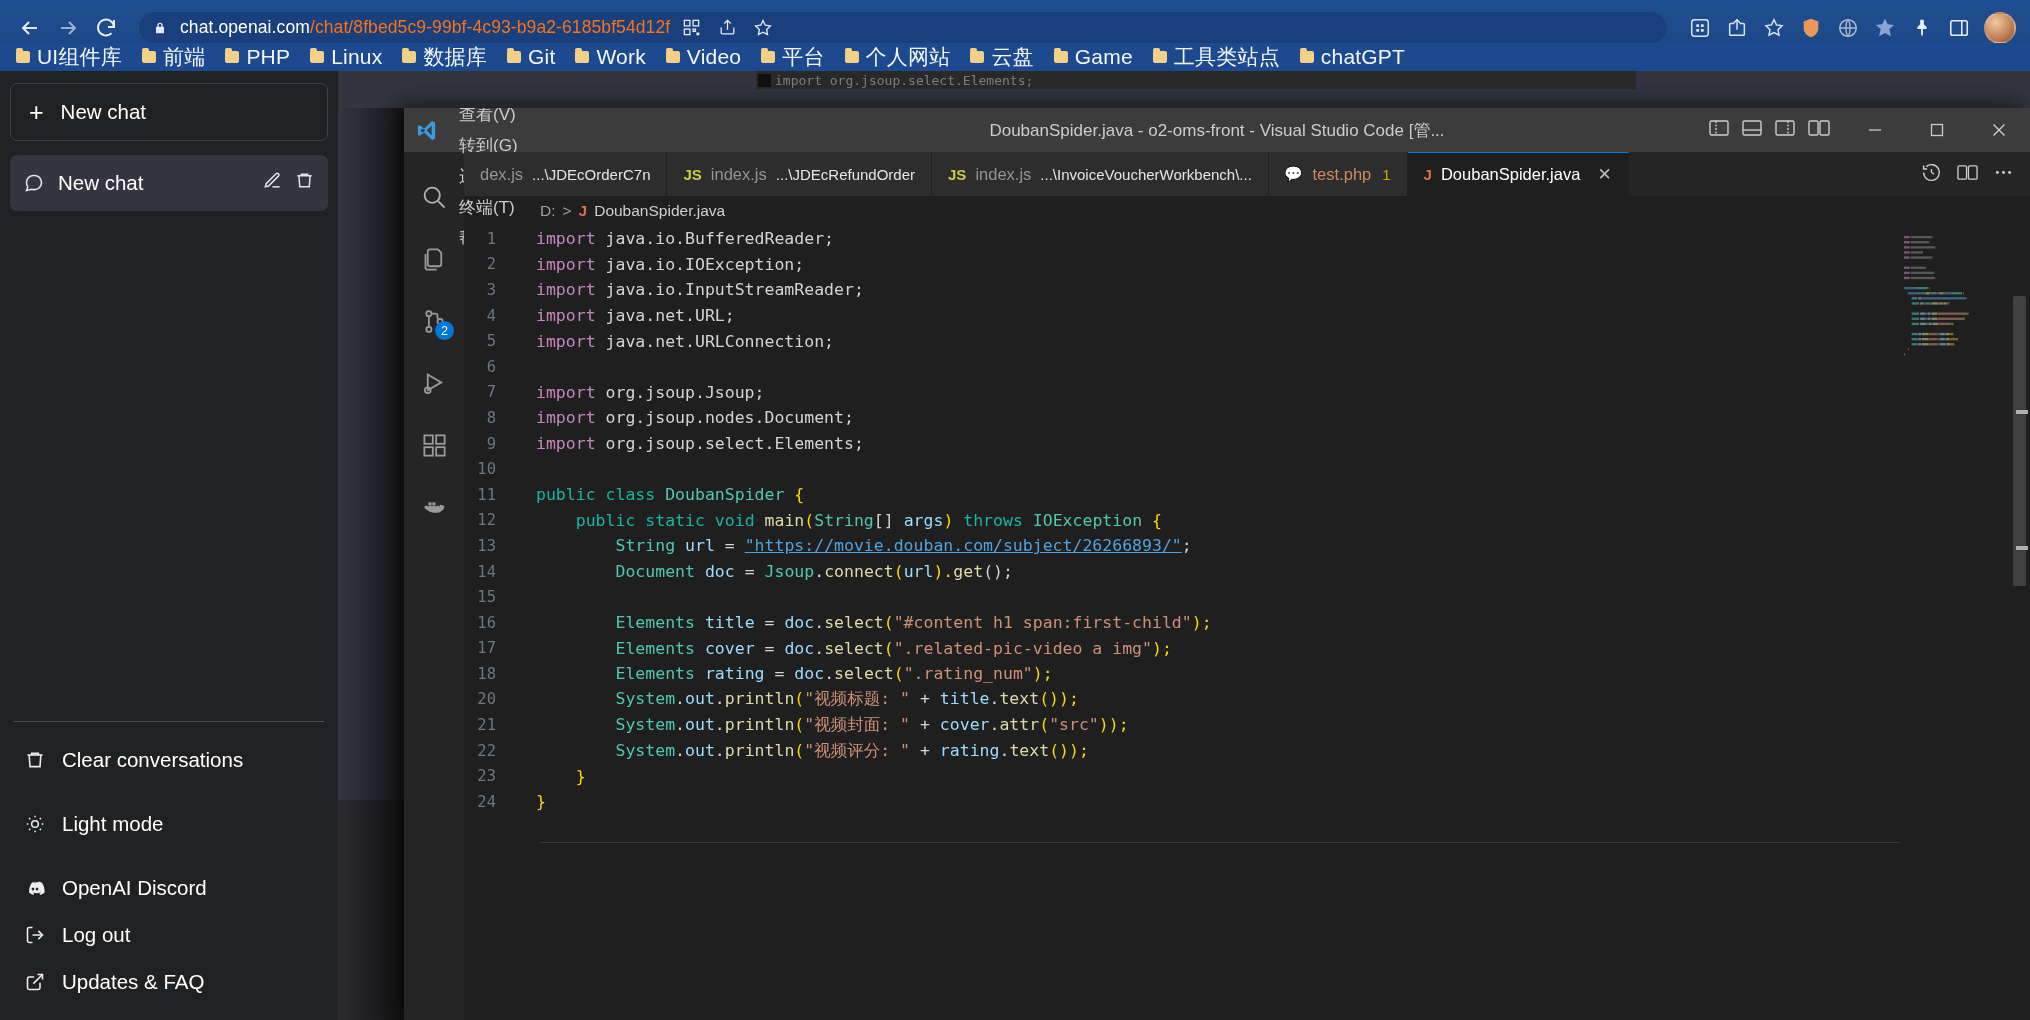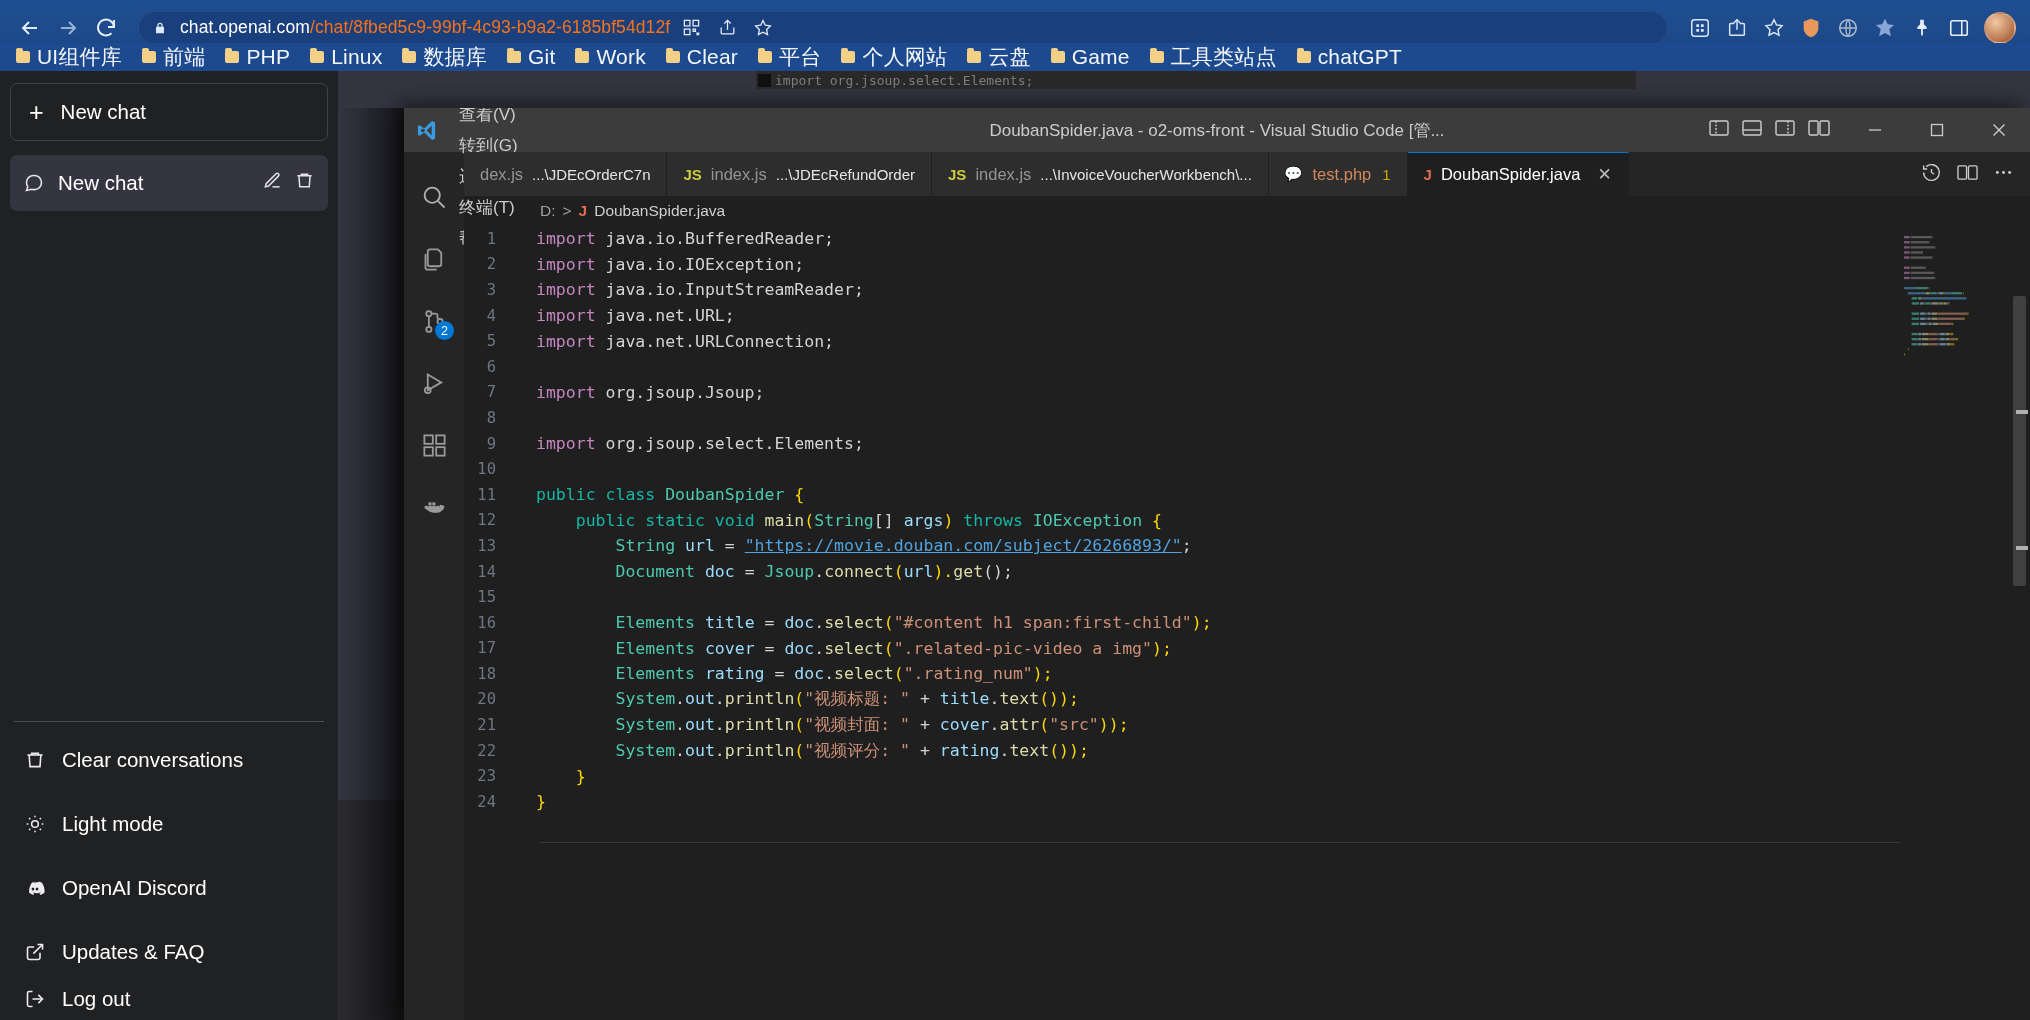--- a/index.html
+++ b/index.html
@@ -314,40 +314,40 @@
 
       <div class="footer-item">
         <span class="fi-icon">
           <svg width="22" height="22" viewBox="0 0 24 24" fill="#ececf1">
             <path d="M19.5 6.2A16 16 0 0 0 15.7 5l-.3.6a12 12 0 0 1 3.3 1.3 11 11 0 0 0-8.6-.4l.1-.1A12 12 0 0 1 12.6 5L12.3 5A16 16 0 0 0 8.5 6.2C6 9.9 5.3 13.6 5.6 17.2a16 16 0 0 0 4.7 2.4l.9-1.5a10 10 0 0 1-1.6-.8l.4-.3a11.4 11.4 0 0 0 8 0l.4.3a10 10 0 0 1-1.6.8l.9 1.5a16 16 0 0 0 4.7-2.4c.4-4.2-.6-7.9-2.9-11zM9.8 14.8c-.8 0-1.5-.8-1.5-1.7s.7-1.7 1.5-1.7 1.5.8 1.5 1.7-.7 1.7-1.5 1.7zm4.4 0c-.8 0-1.5-.8-1.5-1.7s.7-1.7 1.5-1.7 1.5.8 1.5 1.7-.7 1.7-1.5 1.7z"></path>
           </svg>
         </span>
         <span>OpenAI Discord</span>
       </div>
 
+      <div class="footer-item" style="height:30px; overflow:hidden;">
+        <span class="fi-icon">
+          <svg width="20" height="20" viewBox="0 0 24 24" fill="none" stroke="#ececf1" stroke-width="1.9">
+            <path d="M9 21H5a2 2 0 0 1-2-2V5a2 2 0 0 1 2-2h4"></path>
+              <path d="M16 17l5-5-5-5"></path>
+              <path d="M21 12H9"></path>
+          </svg>
+        </span>
+        <span>Log out</span>
+      </div>
+
       <div class="footer-item">
         <span class="fi-icon">
           <svg width="20" height="20" viewBox="0 0 24 24" fill="none" stroke="#ececf1" stroke-width="1.9">
             <path d="M18 13v6a2 2 0 0 1-2 2H5a2 2 0 0 1-2-2V8a2 2 0 0 1 2-2h6"></path>
             <path d="M15 3h6v6"></path>
               <path d="M10 14L21 3"></path>
           </svg>
         </span>
         <span>Updates &amp; FAQ</span>
-      </div>
-
-      <div class="footer-item" style="height:30px; overflow:hidden;">
-        <span class="fi-icon">
-          <svg width="20" height="20" viewBox="0 0 24 24" fill="none" stroke="#ececf1" stroke-width="1.9">
-            <path d="M9 21H5a2 2 0 0 1-2-2V5a2 2 0 0 1 2-2h4"></path>
-              <path d="M16 17l5-5-5-5"></path>
-              <path d="M21 12H9"></path>
-          </svg>
-        </span>
-        <span>Log out</span>
       </div>
     </div>
   </div>
 </div>
 
 <div id="page-dark-band"></div>
 
 <div id="ghost-strip">
   <span class="gs-sq"></span>
   <span>import org.jsoup.select.Elements;</span>
@@ -531,21 +531,21 @@
 
       <div id="code-area">
         <div id="code-lines">
             <div class="code-line"><span class="ln">1</span><span class="code-text"><span class="t-kw2">import</span><span class="t-plain"> </span><span class="t-plain">java.io.BufferedReader</span><span class="t-plain">;</span></span></div>
             <div class="code-line"><span class="ln">2</span><span class="code-text"><span class="t-kw2">import</span><span class="t-plain"> </span><span class="t-plain">java.io.IOException</span><span class="t-plain">;</span></span></div>
             <div class="code-line"><span class="ln">3</span><span class="code-text"><span class="t-kw2">import</span><span class="t-plain"> </span><span class="t-plain">java.io.InputStreamReader</span><span class="t-plain">;</span></span></div>
             <div class="code-line"><span class="ln">4</span><span class="code-text"><span class="t-kw2">import</span><span class="t-plain"> </span><span class="t-plain">java.net.URL</span><span class="t-plain">;</span></span></div>
             <div class="code-line"><span class="ln">5</span><span class="code-text"><span class="t-kw2">import</span><span class="t-plain"> </span><span class="t-plain">java.net.URLConnection</span><span class="t-plain">;</span></span></div>
             <div class="code-line"><span class="ln">6</span><span class="code-text"></span></div>
             <div class="code-line"><span class="ln">7</span><span class="code-text"><span class="t-kw2">import</span><span class="t-plain"> </span><span class="t-plain">org.jsoup.Jsoup</span><span class="t-plain">;</span></span></div>
-            <div class="code-line"><span class="ln">8</span></div>
+            <div class="code-line"><span class="ln">8</span><span class="code-text"><span class="t-kw2">import</span><span class="t-plain"> </span><span class="t-plain">org.jsoup.nodes.Document</span><span class="t-plain">;</span></span></div>
             <div class="code-line"><span class="ln">9</span><span class="code-text"><span class="t-kw2">import</span><span class="t-plain"> </span><span class="t-plain">org.jsoup.select.Elements</span><span class="t-plain">;</span></span></div>
             <div class="code-line"><span class="ln">10</span><span class="code-text"></span></div>
             <div class="code-line"><span class="ln">11</span><span class="code-text"><span class="t-kw">public </span><span class="t-kw">class </span><span class="t-type">DoubanSpider</span><span class="t-plain"> </span><span class="t-brkt">{</span></span></div>
             <div class="code-line"><span class="ln">12</span><span class="code-text"><span class="t-plain">    </span><span class="t-kw">public </span><span class="t-kw">static </span><span class="t-kw">void </span><span class="t-fn">main</span><span class="t-brkt">(</span><span class="t-type">String</span><span class="t-plain">[] </span><span class="t-var">args</span><span class="t-brkt">) </span><span class="t-kw">throws </span><span class="t-type">IOException</span><span class="t-plain"> </span><span class="t-brkt">{</span></span></div>
             <div class="code-line"><span class="ln">13</span><span class="code-text"><span class="t-plain">        </span><span class="t-type">String</span><span class="t-plain"> </span><span class="t-var">url</span><span class="t-plain"> = </span><span class="t-link">"https://movie.douban.com/subject/26266893/"</span><span class="t-plain">;</span></span></div>
             <div class="code-line"><span class="ln">14</span><span class="code-text"><span class="t-plain">        </span><span class="t-type">Document</span><span class="t-plain"> </span><span class="t-var">doc</span><span class="t-plain"> = </span><span class="t-type">Jsoup</span><span class="t-plain">.</span><span class="t-fn">connect</span><span class="t-brkt">(</span><span class="t-var">url</span><span class="t-brkt">).</span><span class="t-fn">get</span><span class="t-plain">();</span></span></div>
             <div class="code-line"><span class="ln">15</span><span class="code-text"></span></div>
             <div class="code-line"><span class="ln">16</span><span class="code-text"><span class="t-plain">        </span><span class="t-type">Elements</span><span class="t-plain"> </span><span class="t-var">title</span><span class="t-plain"> = </span><span class="t-var">doc</span><span class="t-plain">.</span><span class="t-fn">select</span><span class="t-brkt">(</span><span class="t-str">"#content h1 span:first-child"</span><span class="t-brkt">);</span></span></div>
             <div class="code-line"><span class="ln">17</span><span class="code-text"><span class="t-plain">        </span><span class="t-type">Elements</span><span class="t-plain"> </span><span class="t-var">cover</span><span class="t-plain"> = </span><span class="t-var">doc</span><span class="t-plain">.</span><span class="t-fn">select</span><span class="t-brkt">(</span><span class="t-str">".related-pic-video a img"</span><span class="t-brkt">);</span></span></div>
             <div class="code-line"><span class="ln">18</span><span class="code-text"><span class="t-plain">        </span><span class="t-type">Elements</span><span class="t-plain"> </span><span class="t-var">rating</span><span class="t-plain"> = </span><span class="t-var">doc</span><span class="t-plain">.</span><span class="t-fn">select</span><span class="t-brkt">(</span><span class="t-str">".rating_num"</span><span class="t-brkt">);</span></span></div>
@@ -821,21 +821,21 @@
     <div class="bookmark">
       <span class="bm-folder"></span>
       <span class="bm-label">Git</span>
     </div>
     <div class="bookmark">
       <span class="bm-folder"></span>
       <span class="bm-label">Work</span>
     </div>
     <div class="bookmark">
       <span class="bm-folder"></span>
-      <span class="bm-label">Clear</span>
+      <span class="bm-label">Video</span>
     </div>
     <div class="bookmark">
       <span class="bm-folder"></span>
       <span class="bm-label">平台</span>
     </div>
     <div class="bookmark">
       <span class="bm-folder"></span>
       <span class="bm-label">个人网站</span>
     </div>
     <div class="bookmark">

